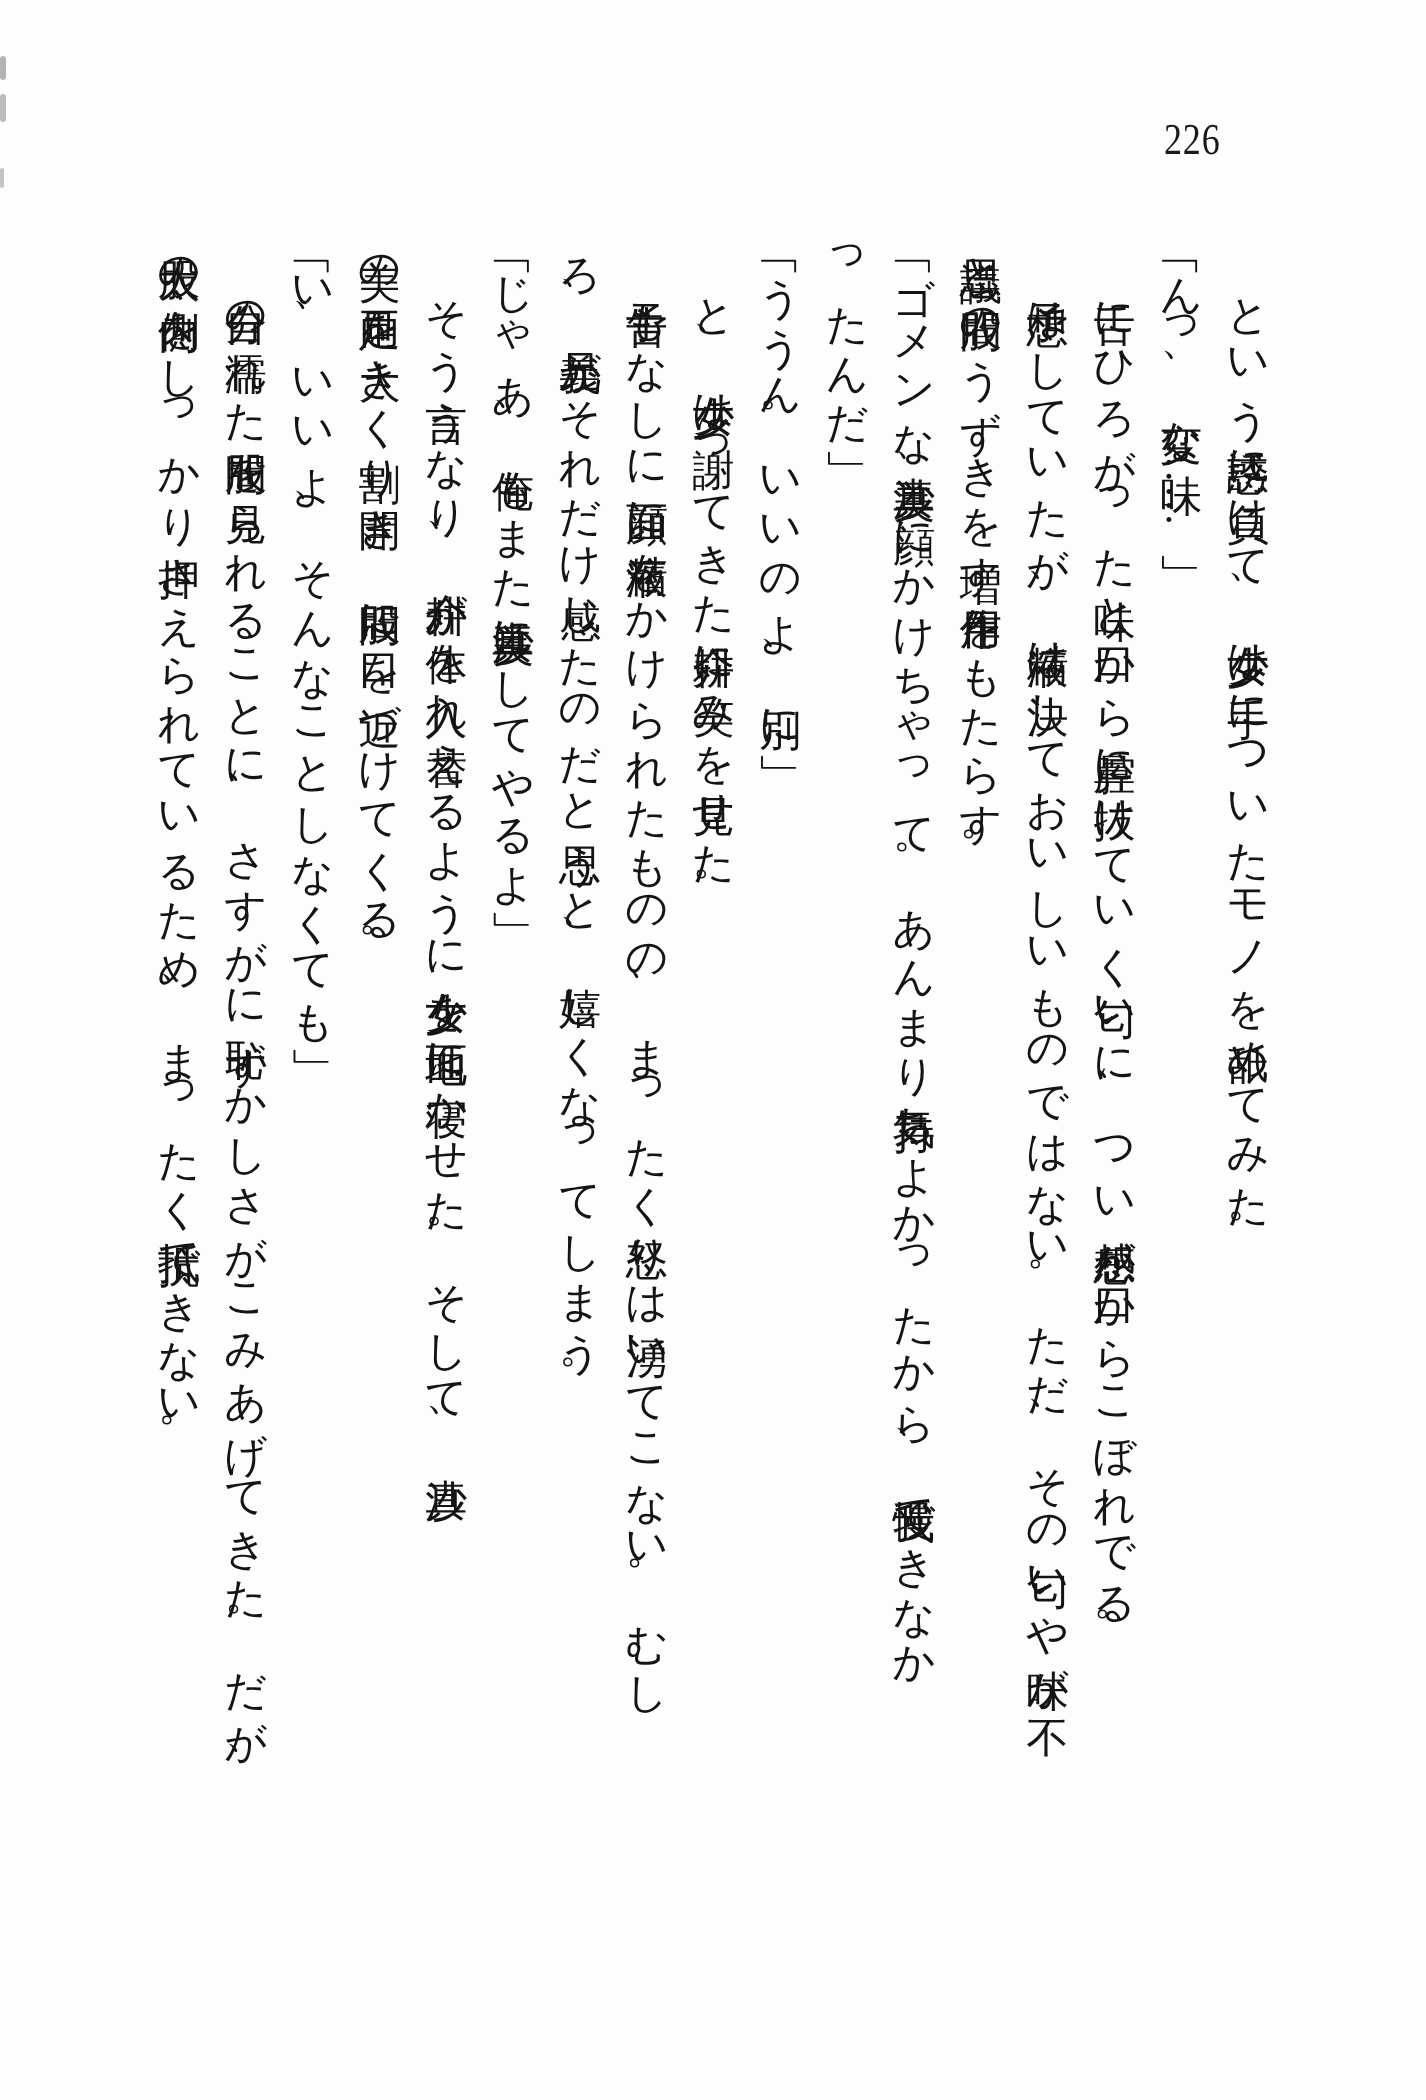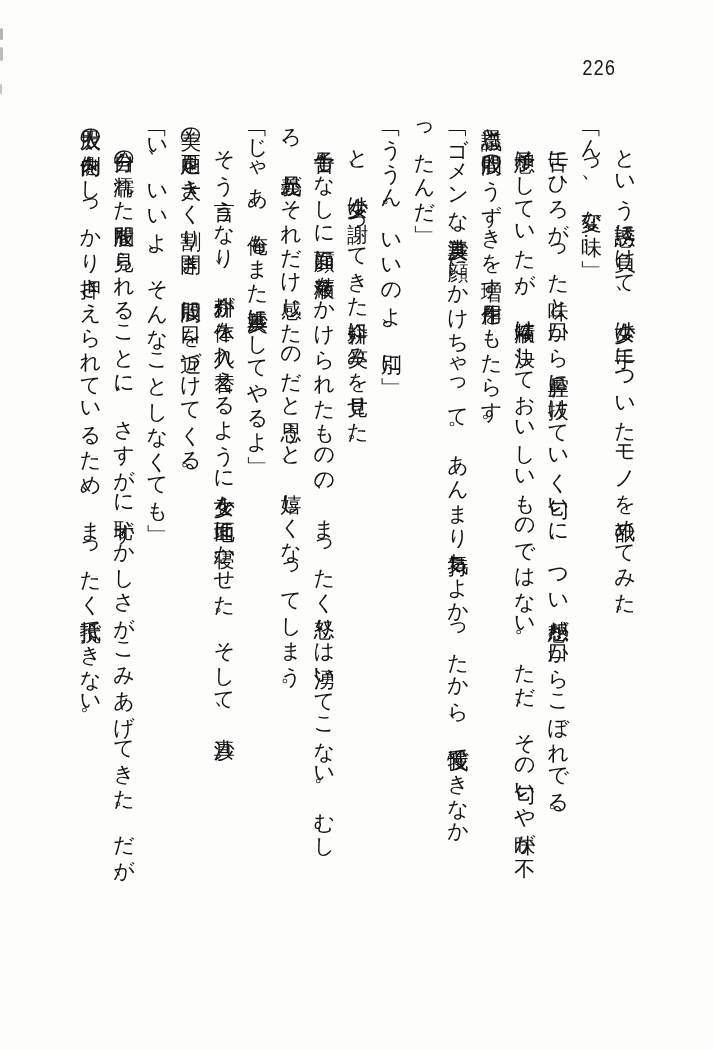--- a/index.html
+++ b/index.html
@@ -4,21 +4,21 @@
 <style>
   * { margin:0; padding:0; box-sizing:border-box; }
   html, body { background:#ffffff; }
 
   .page {
     position:relative;
     width:713px;
     height:1050px;
     background:#fdfdfc;
     overflow:hidden;
-    font-family:Liberation Mono, monospace;
+    font-family:Liberation Serif, serif;
     color:#141414;
   }
 
   
   .folio {
     position:absolute;
     top:57px;
     left:582px;
     font-size:22px;
     letter-spacing:0.5px;

